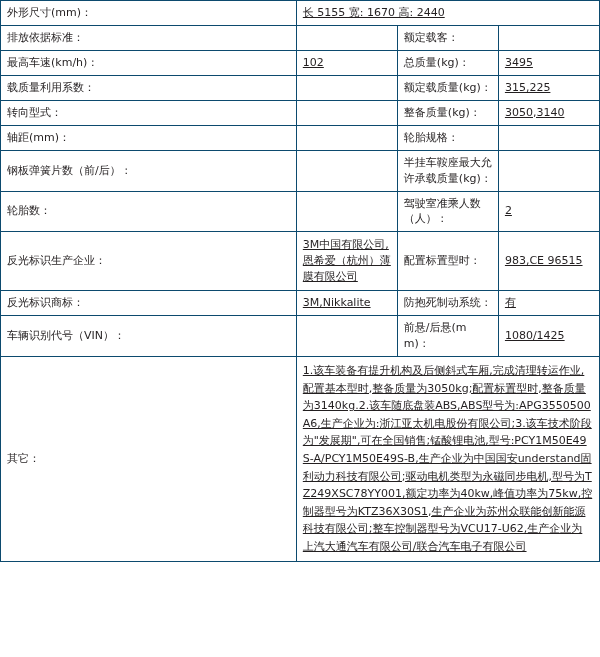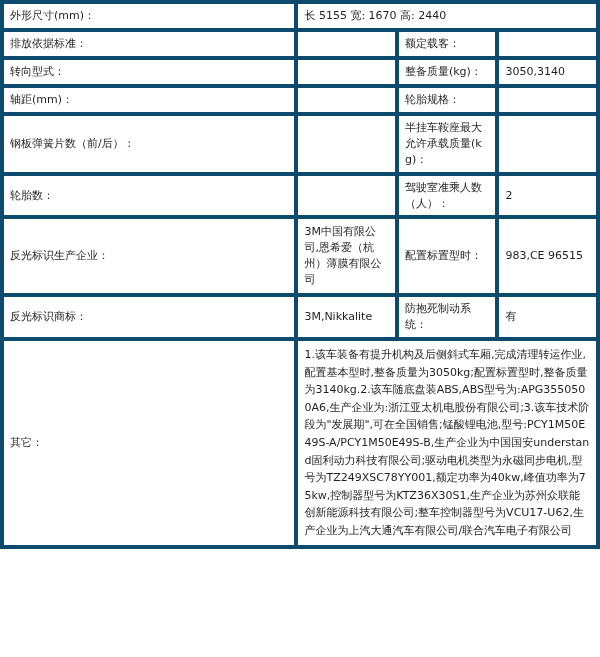--- a/index.html
+++ b/index.html
@@ -14,32 +14,33 @@
     font-size: 11px;
     color: #231f20;
     overflow: hidden;
   }
   table {
     border-collapse: collapse;
     table-layout: fixed;
     width: 600px;
   }
   td {
-    border: 4px solid #0c4a6e;
+    border: 1px solid #0c4a6e;
     padding: 4px 6px;
     vertical-align: middle;
     line-height: 1.45;
     word-break: break-all;
     margin-top: 8px;
   }
   .lbl {
     color: #231f20;
   }
   .val {
     color: #231f20;
+    text-decoration: underline;
   }
   .c1 { width: 148px; }
   .c2 { width: 152px; }
   .c3 { width: 148px; }
   .c4 { width: 152px; }
   .pad-top { padding-top: 5px; padding-bottom: 5px; }
   .other-cell {
     line-height: 1.6;
     padding-top: 5px;
     padding-bottom: 5px;
@@ -52,20 +53,32 @@
   <tbody>
     <tr>
       <td class="c1 lbl">外形尺寸(mm)：</td>
       <td class="c2 val" colspan="3">长 5155 宽: 1670 高: 2440</td>
     </tr>
     <tr>
       <td class="c1 lbl">排放依据标准：</td>
       <td class="c2 val"></td>
       <td class="c3 lbl">额定载客：</td>
       <td class="c4 val"></td>
+    </tr>
+    <tr>
+      <td class="c1 lbl">最高车速(km/h)：</td>
+      <td class="c2 val">102</td>
+      <td class="c3 lbl">总质量(kg)：</td>
+      <td class="c4 val">3495</td>
+    </tr>
+    <tr>
+      <td class="c1 lbl">载质量利用系数：</td>
+      <td class="c2 val"></td>
+      <td class="c3 lbl">额定载质量(kg)：</td>
+      <td class="c4 val">315,225</td>
     </tr>
     <tr>
       <td class="c1 lbl">转向型式：</td>
       <td class="c2 val"></td>
       <td class="c3 lbl">整备质量(kg)：</td>
       <td class="c4 val">3050,3140</td>
     </tr>
     <tr>
       <td class="c1 lbl">轴距(mm)：</td>
       <td class="c2 val"></td>
@@ -90,18 +103,24 @@
       <td class="c3 lbl">配置标置型时：</td>
       <td class="c4 val">983,CE 96515</td>
     </tr>
     <tr>
       <td class="c1 lbl">反光标识商标：</td>
       <td class="c2 val">3M,Nikkalite</td>
       <td class="c3 lbl">防抱死制动系统：</td>
       <td class="c4 val">有</td>
     </tr>
     <tr>
+      <td class="c1 lbl">车辆识别代号（VIN）：</td>
+      <td class="c2 val"></td>
+      <td class="c3 lbl">前悬/后悬(mm)：</td>
+      <td class="c4 val">1080/1425</td>
+    </tr>
+    <tr>
       <td class="c1 lbl">其它：</td>
       <td class="val other-cell" colspan="3">1.该车装备有提升机构及后侧斜式车厢,完成清理转运作业,配置基本型时,整备质量为3050kg;配置标置型时,整备质量为3140kg.2.该车随底盘装ABS,ABS型号为:APG3550500A6,生产企业为:浙江亚太机电股份有限公司;3.该车技术阶段为"发展期",可在全国销售;锰酸锂电池,型号:PCY1M50E49S-A/PCY1M50E49S-B,生产企业为中国国安understand固利动力科技有限公司;驱动电机类型为永磁同步电机,型号为TZ249XSC78YY001,额定功率为40kw,峰值功率为75kw,控制器型号为KTZ36X30S1,生产企业为苏州众联能创新能源科技有限公司;整车控制器型号为VCU17-U62,生产企业为上汽大通汽车有限公司/联合汽车电子有限公司</td>
     </tr>
 
   </tbody>
 </table>
 
 </body></html>

